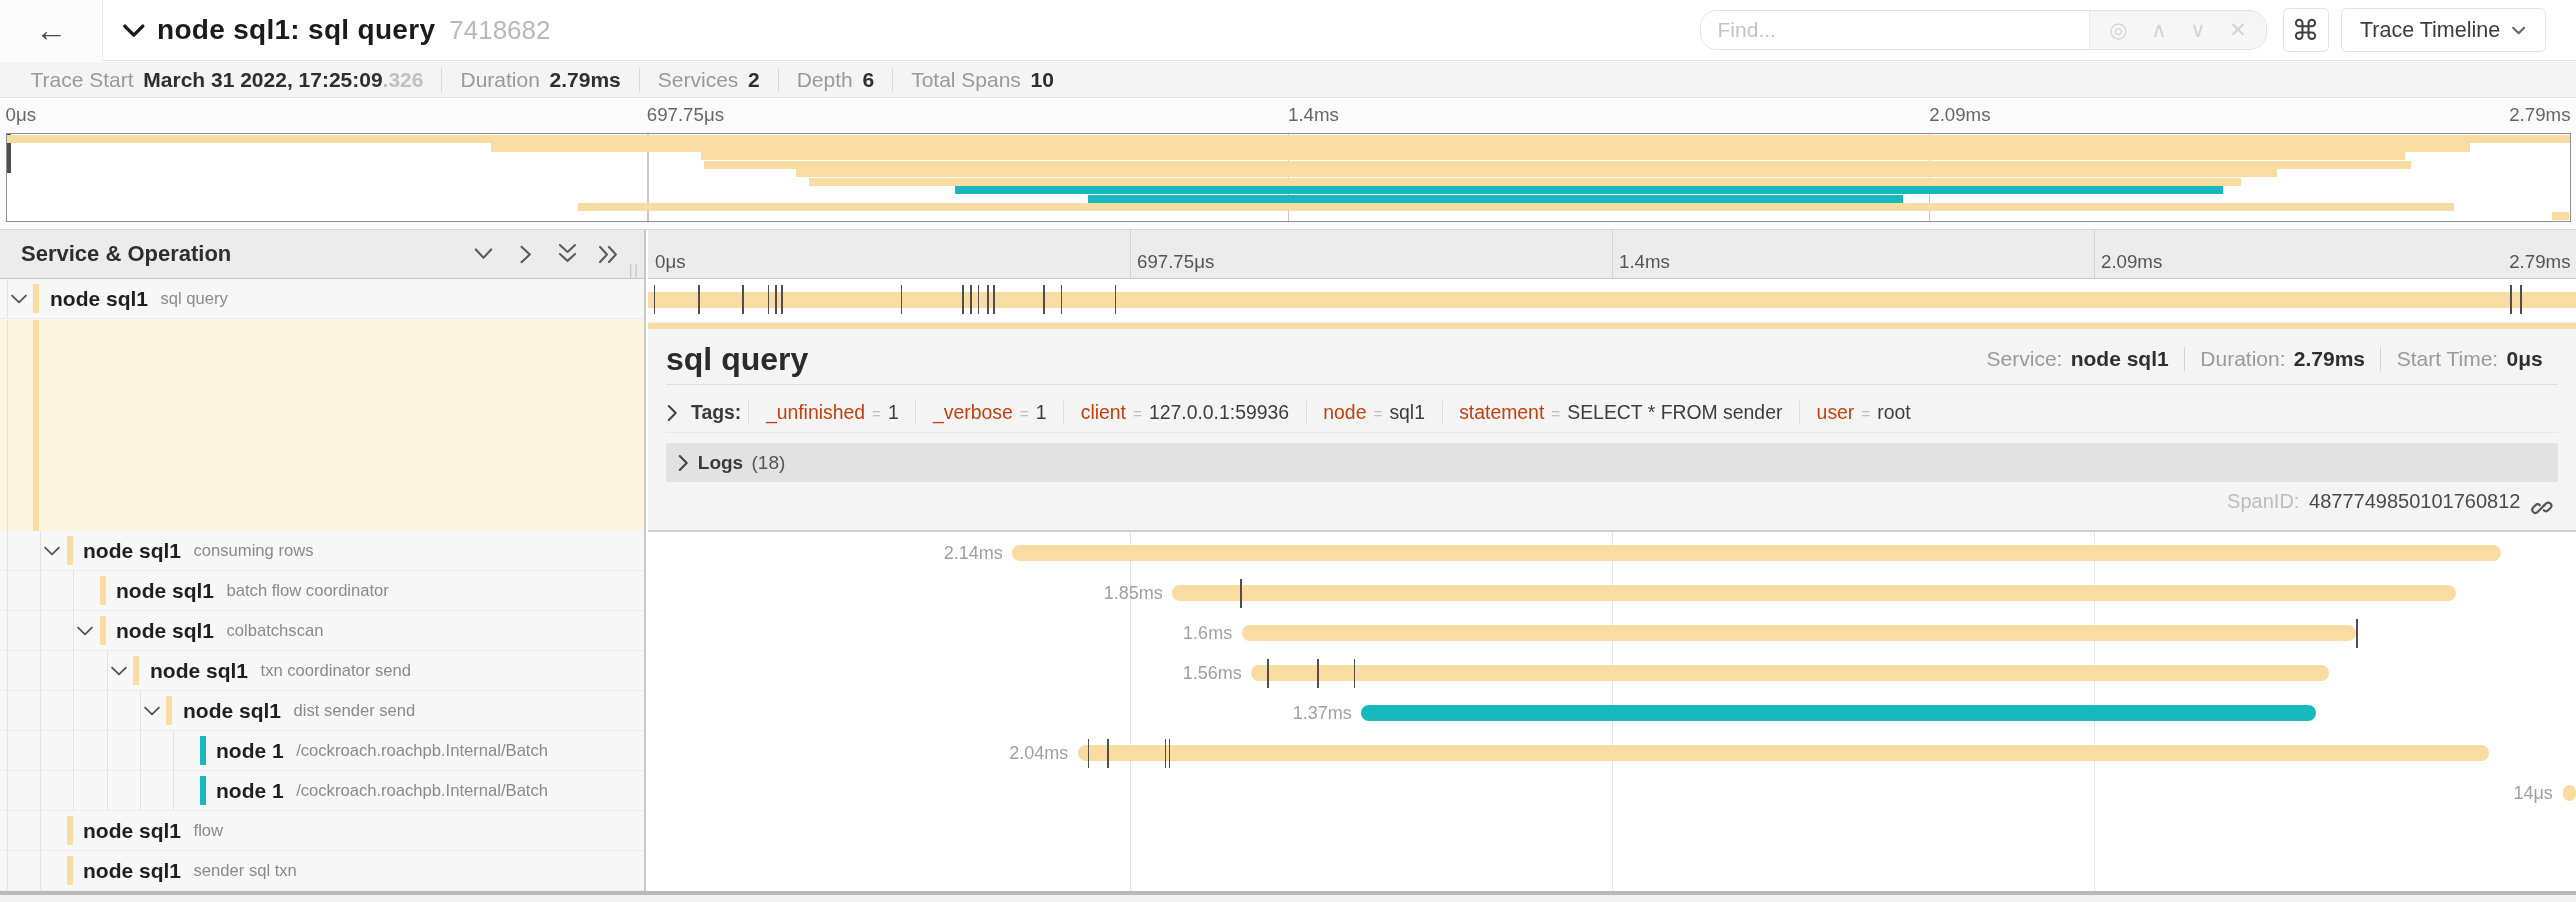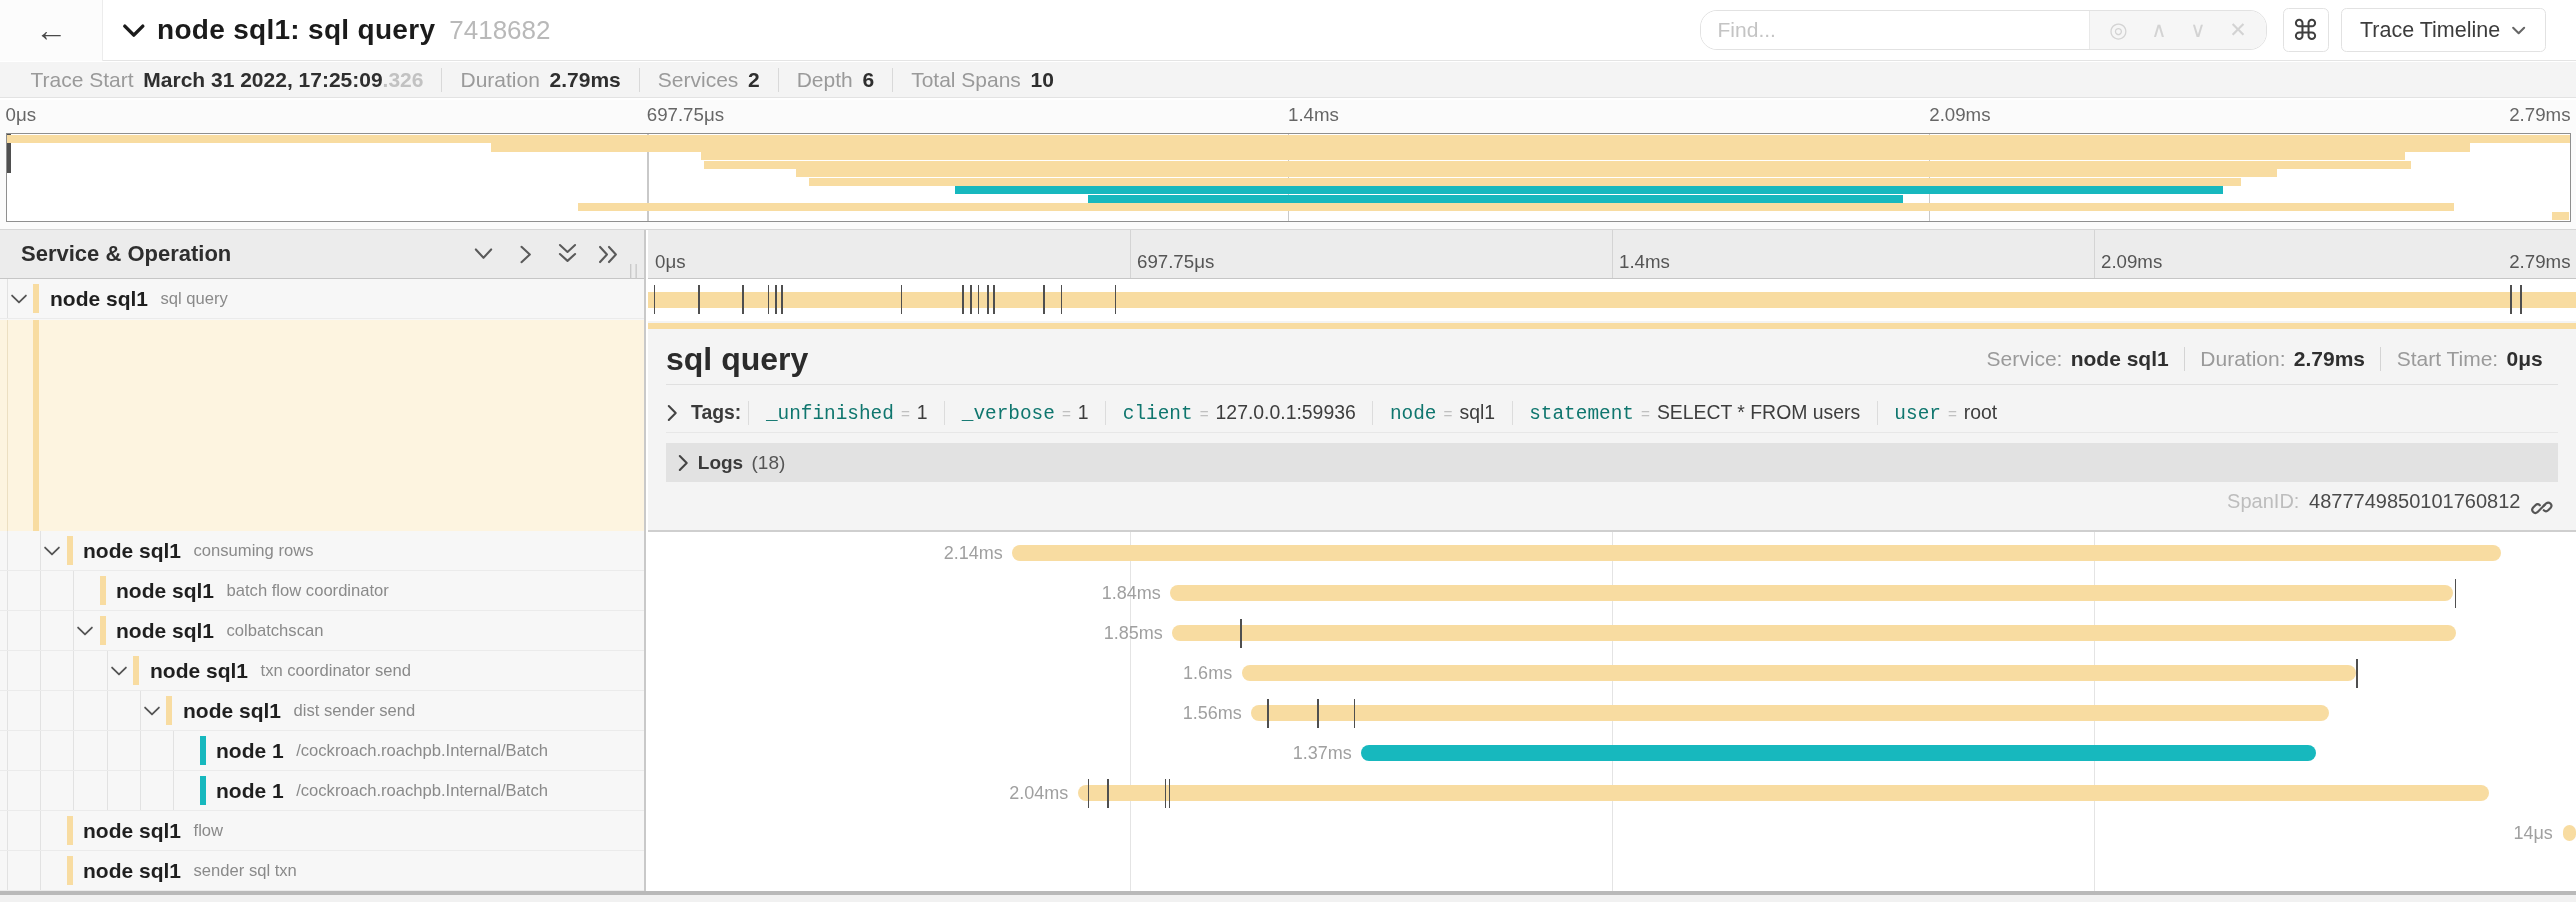--- a/index.html
+++ b/index.html
@@ -103,21 +103,21 @@
   .meta-pair { display:flex; align-items:baseline; padding:0 15.3px; border-left:1.4px solid #d4d4d4; }
   .meta-pair:first-child { border-left:none; }
   .meta-label { color:#9a9a9a; margin-right:8.3px; }
   .meta-value { color:#2f2f2f; font-weight:bold; }
 
   #tags-row { position:absolute; left:18px; right:18px; top:72px; height:40px; display:flex; align-items:center;
               border-bottom:1.4px solid #e7e7e7; font-size:19.4px; cursor:pointer;}
   #tags-label { font-weight:bold; color:#3a3a3a; margin:0 7px 0 12.5px; }
   .tag-item { display:flex; align-items:baseline; padding:0 16.6px; border-left:1.4px solid #dcdcdc; white-space:nowrap;}
   .tag-item:first-child { border-left:none; }
-  .tag-key { color:#0f766e;font-family:Liberation Mono, monospace; }
+  .tag-key { color:#c2410c; }
   .tag-eq { color:#c0c0c0; font-size:15.3px; margin:0 7px; }
   .tag-val { color:#3d3d3d; }
 
   #logs-bar { position:absolute; left:18px; right:18px; top:122px; height:39px; background:#e2e2e2;
               display:flex; align-items:center; font-size:19px; cursor:pointer; }
   #logs-label { font-weight:bold; color:#3a3a3a; margin-left:8.3px; }
   #logs-count { color:#555; margin-left:8.3px; }
 
   #spanid-row { position:absolute; right:21px; top:169px; height:33px; display:flex; 
                 font-size:20px; }
@@ -470,21 +470,21 @@
             <span class="tag-val">127.0.0.1:59936</span>
         </span>
         <span class="tag-item">
           <span class="tag-key">node</span>
             <span class="tag-eq">=</span>
             <span class="tag-val">sql1</span>
         </span>
         <span class="tag-item">
           <span class="tag-key">statement</span>
             <span class="tag-eq">=</span>
-            <span class="tag-val">SELECT * FROM users</span>
+            <span class="tag-val">SELECT * FROM sender</span>
         </span>
         <span class="tag-item">
           <span class="tag-key">user</span>
             <span class="tag-eq">=</span>
             <span class="tag-val">root</span>
         </span>
       </div>
 
       <div id="logs-bar">
         <span style="margin-left:11px">
@@ -508,25 +508,20 @@
         </span>
       </div>
     </div>
 
     <div id="detail-rows">
         <div class="bar-row">
           <span class="dur-label" style="right: 81.1%;">2.14ms</span>
           <div class="span-bar" style="left: 18.9%; width: 77.2%; background: rgb(248, 220, 161);"></div>
         </div>
         <div class="bar-row">
-          <span class="dur-label" style="right: 72.9%;">1.84ms</span>
-          <div class="span-bar" style="left: 27.1%; width: 66.5%; background: rgb(248, 220, 161);"></div>
-          <div class="log-tick" style="left: 93.7%; background: rgb(79, 79, 79);"></div>
-        </div>
-        <div class="bar-row">
           <span class="dur-label" style="right: 72.8%;">1.85ms</span>
           <div class="span-bar" style="left: 27.2%; width: 66.6%; background: rgb(248, 220, 161);"></div>
           <div class="log-tick" style="left: 30.7%; background: rgb(79, 79, 79);"></div>
         </div>
         <div class="bar-row">
           <span class="dur-label" style="right: 69.2%;">1.6ms</span>
           <div class="span-bar" style="left: 30.8%; width: 57.8%; background: rgb(248, 220, 161);"></div>
           <div class="log-tick" style="left: 88.6%; background: rgb(79, 79, 79);"></div>
         </div>
         <div class="bar-row">

